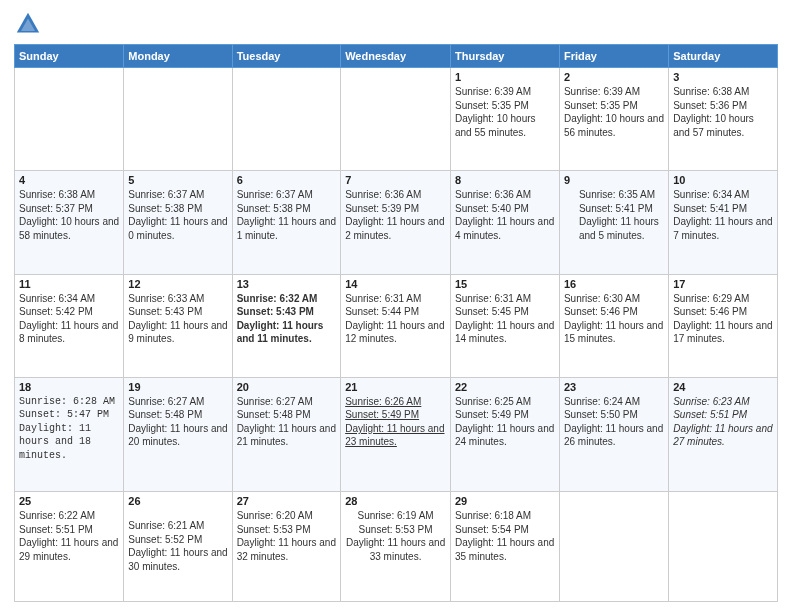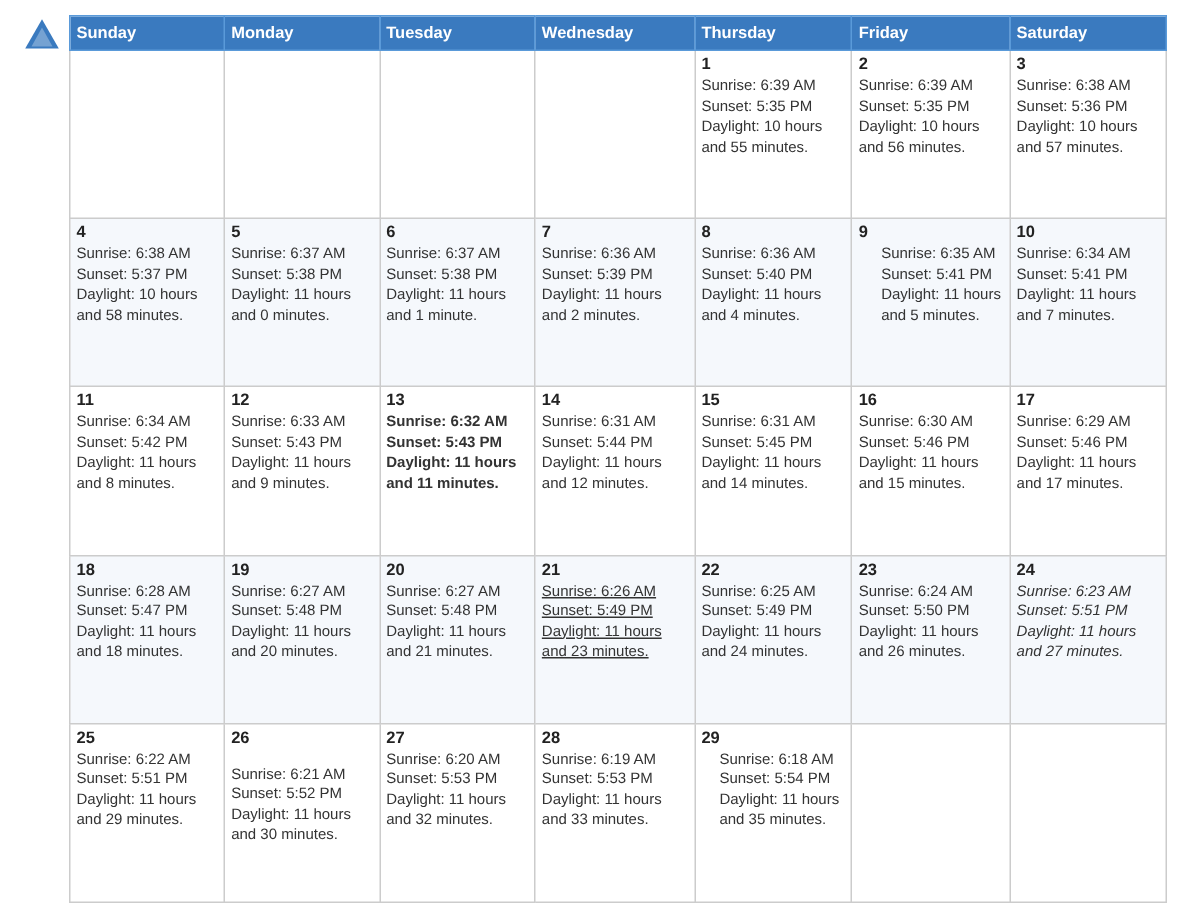--- a/index.html
+++ b/index.html
@@ -8,20 +8,21 @@
       background: #fff;
       width: 792px;
       height: 612px;
       overflow: hidden;
     }
     .page {
       width: 792px;
       height: 612px;
       padding: 10px 14px 10px 14px;
       display: flex;
+      flex-direction: column;
     }
     .header {
       display: flex;
       justify-content: space-between;
       align-items: flex-start;
       margin-bottom: 6px;
     }
     .logo {
       display: flex;
       align-items: center;
@@ -240,21 +241,21 @@
           <td>
             <span class="day-number">17</span>
             <div class="day-info" style="white-space: pre-line;">Sunrise: 6:29 AM
 Sunset: 5:46 PM
 Daylight: 11 hours and 17 minutes.</div>
           </td>
         </tr>
         <tr>
           <td>
             <span class="day-number">18</span>
-            <div class="day-info" style="white-space: pre-line;">Sunrise: 6:28 AM
+            <div class="day-info" style="white-space: pre-line; font-family: Liberation Mono, monospace;">Sunrise: 6:28 AM
 Sunset: 5:47 PM
 Daylight: 11 hours and 18 minutes.</div>
           </td>
           <td>
             <span class="day-number">19</span>
             <div class="day-info" style="white-space: pre-line;">Sunrise: 6:27 AM
 Sunset: 5:48 PM
 Daylight: 11 hours and 20 minutes.</div>
           </td>
           <td>
@@ -302,27 +303,27 @@
 Daylight: 11 hours and 30 minutes.</div>
           </td>
           <td>
             <span class="day-number">27</span>
             <div class="day-info" style="white-space: pre-line;">Sunrise: 6:20 AM
 Sunset: 5:53 PM
 Daylight: 11 hours and 32 minutes.</div>
           </td>
           <td>
             <span class="day-number">28</span>
-            <div class="day-info" style="white-space: pre-line;">Sunrise: 6:19 AM
+            <div class="day-info" style="white-space: pre-line; text-align: center;">Sunrise: 6:19 AM
 Sunset: 5:53 PM
 Daylight: 11 hours and 33 minutes.</div>
           </td>
           <td>
             <span class="day-number">29</span>
-            <div class="day-info" style="white-space: pre-line; margin-left: 12px;">Sunrise: 6:18 AM
+            <div class="day-info" style="white-space: pre-line;">Sunrise: 6:18 AM
 Sunset: 5:54 PM
 Daylight: 11 hours and 35 minutes.</div>
           </td>
           <td class="empty-cell"></td>
           <td class="empty-cell"></td>
         </tr>
       </tbody>
   </table>
 </div>
 

